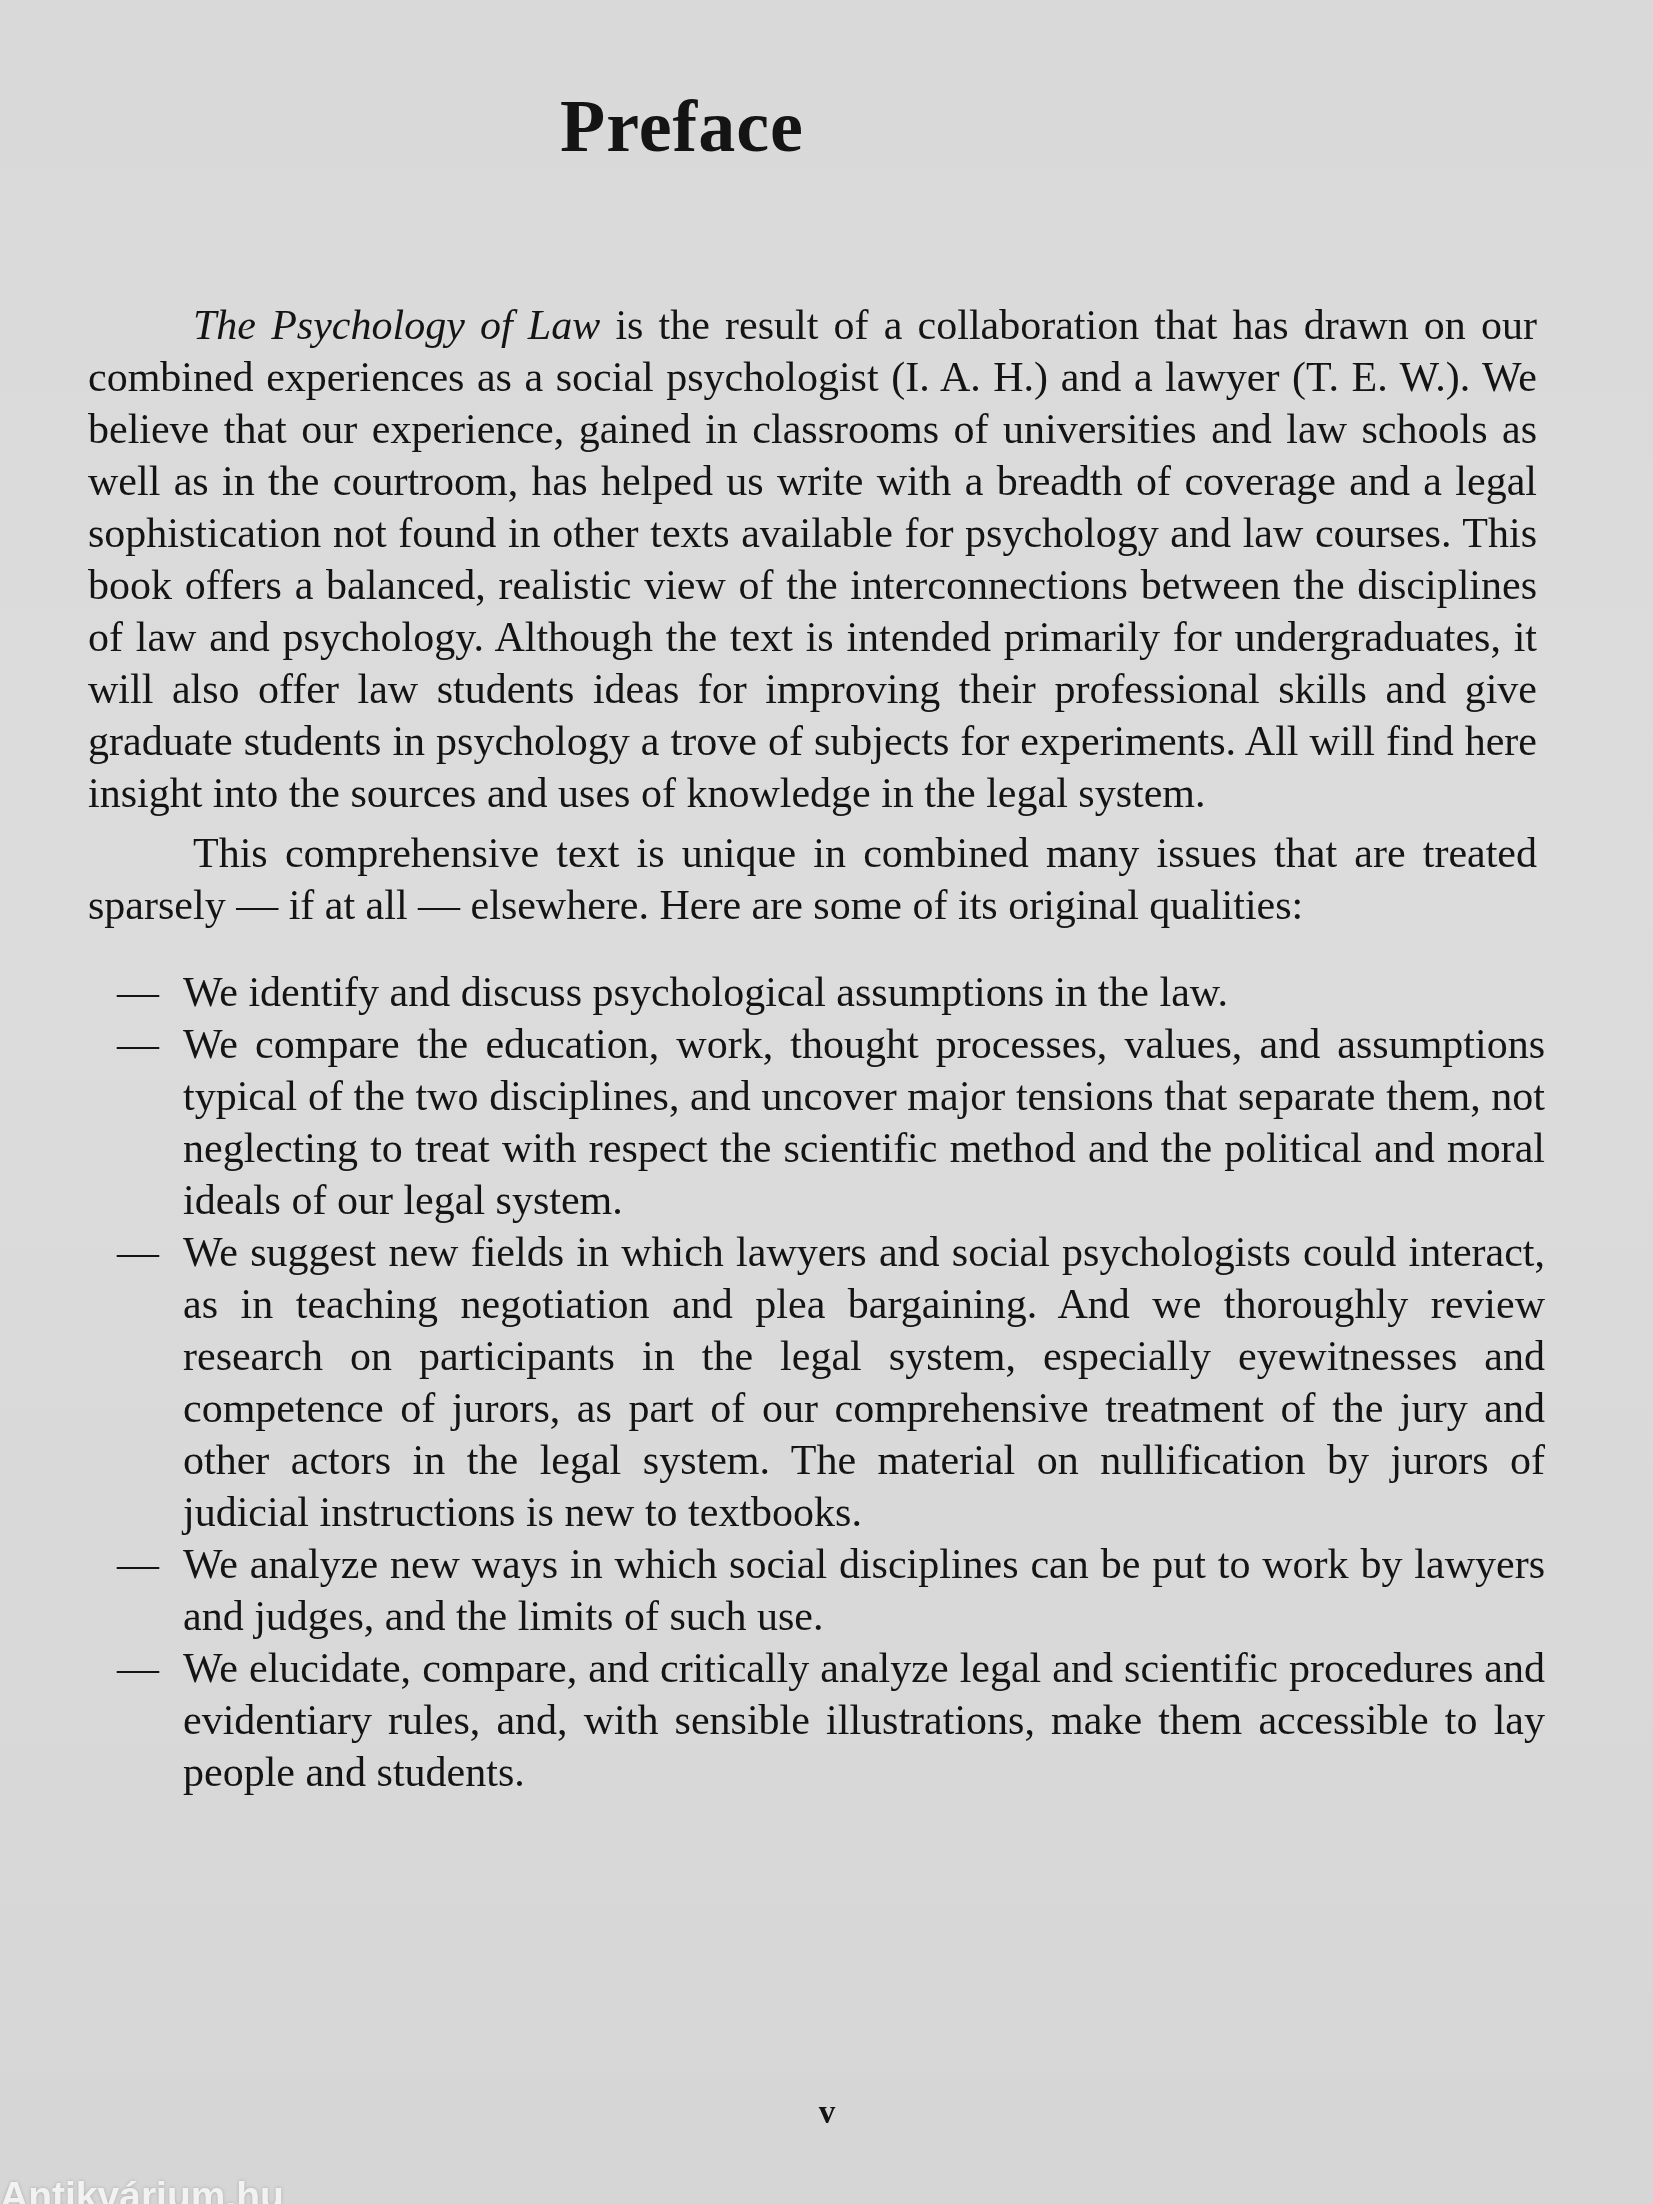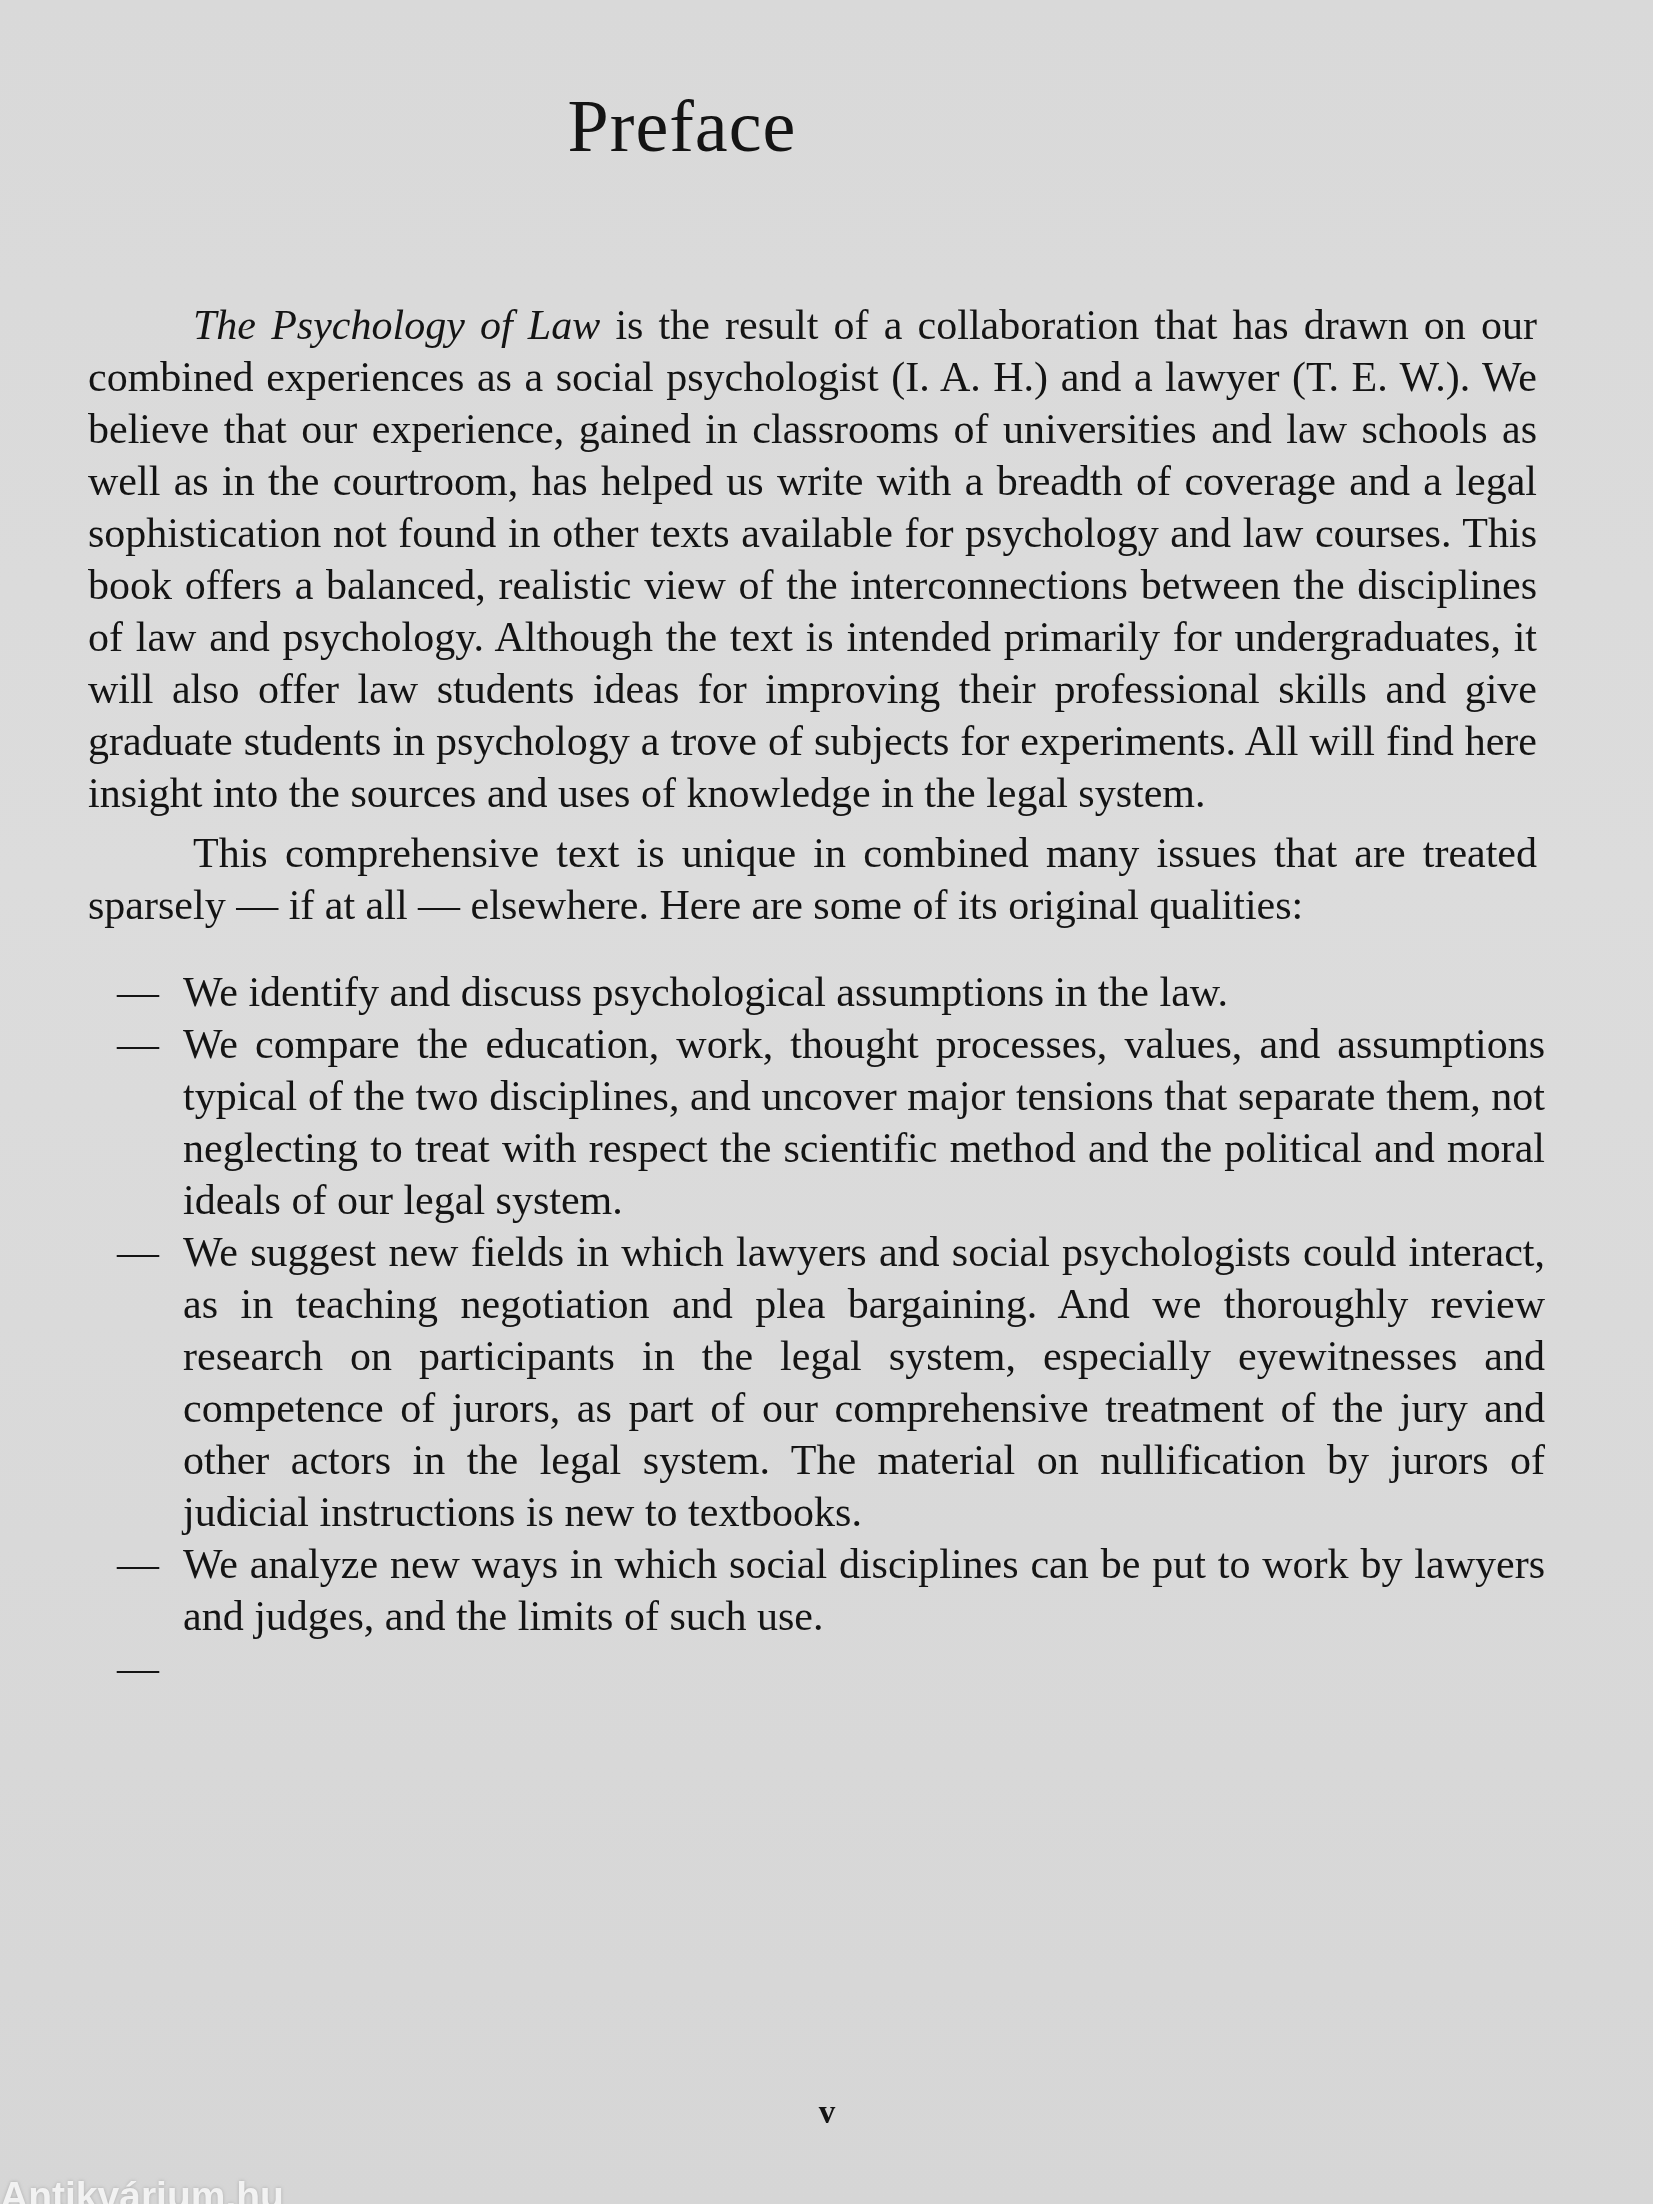--- a/index.html
+++ b/index.html
@@ -21,21 +21,21 @@
       width: 1654px;
       height: 2205px;
     }
     .title {
       position: absolute;
       top: 89px;
       left: 0;
       width: 1364px;
       text-align: center;
       font-size: 74px;
-      font-weight: normal;
+      font-weight: bold;
       letter-spacing: 1px;
       margin: 0;
       line-height: 1;
     }
     .body-text {
       position: absolute;
       left: 80px;
       top: 291px;
       width: 1465px;
       font-size: 42px;
@@ -107,20 +107,21 @@
       <li class="list-item">
         <span class="dash">—</span>
         <span>We suggest new fields in which lawyers and social psychologists could interact, as in teaching negotiation and plea bargaining. And we thoroughly review research on participants in the legal system, especially eyewitnesses and competence of jurors, as part of our comprehensive treatment of the jury and other actors in the legal system. The material on nullification by jurors of judicial instructions is new to textbooks.</span>
       </li>
       <li class="list-item">
         <span class="dash">—</span>
         <span>We analyze new ways in which social disciplines can be put to work by lawyers and judges, and the limits of such use.</span>
       </li>
       <li class="list-item">
         <span class="dash">—</span>
+        <span>We elucidate, compare, and critically analyze legal and scientific procedures and evidentiary rules, and, with sensible illustrations, make them accessible to lay people and students.</span>
       </li>
     </ul>
   </div>
 
   <div class="page-number">v</div>
   <div class="watermark">Antikvárium.hu</div>
 </div>
 
 
 </body></html>

